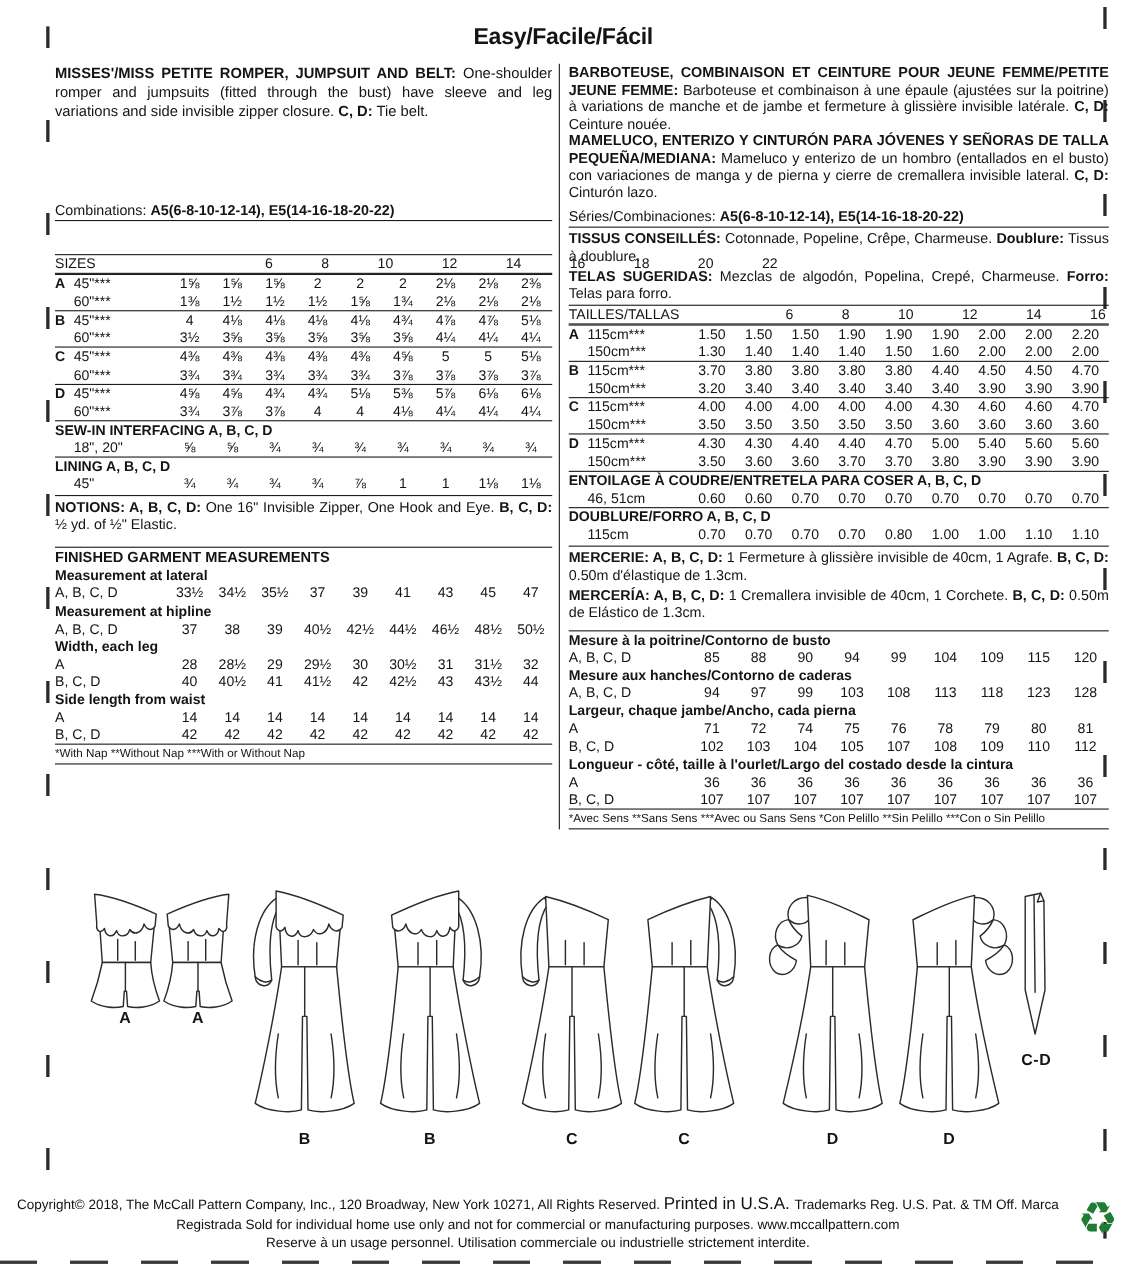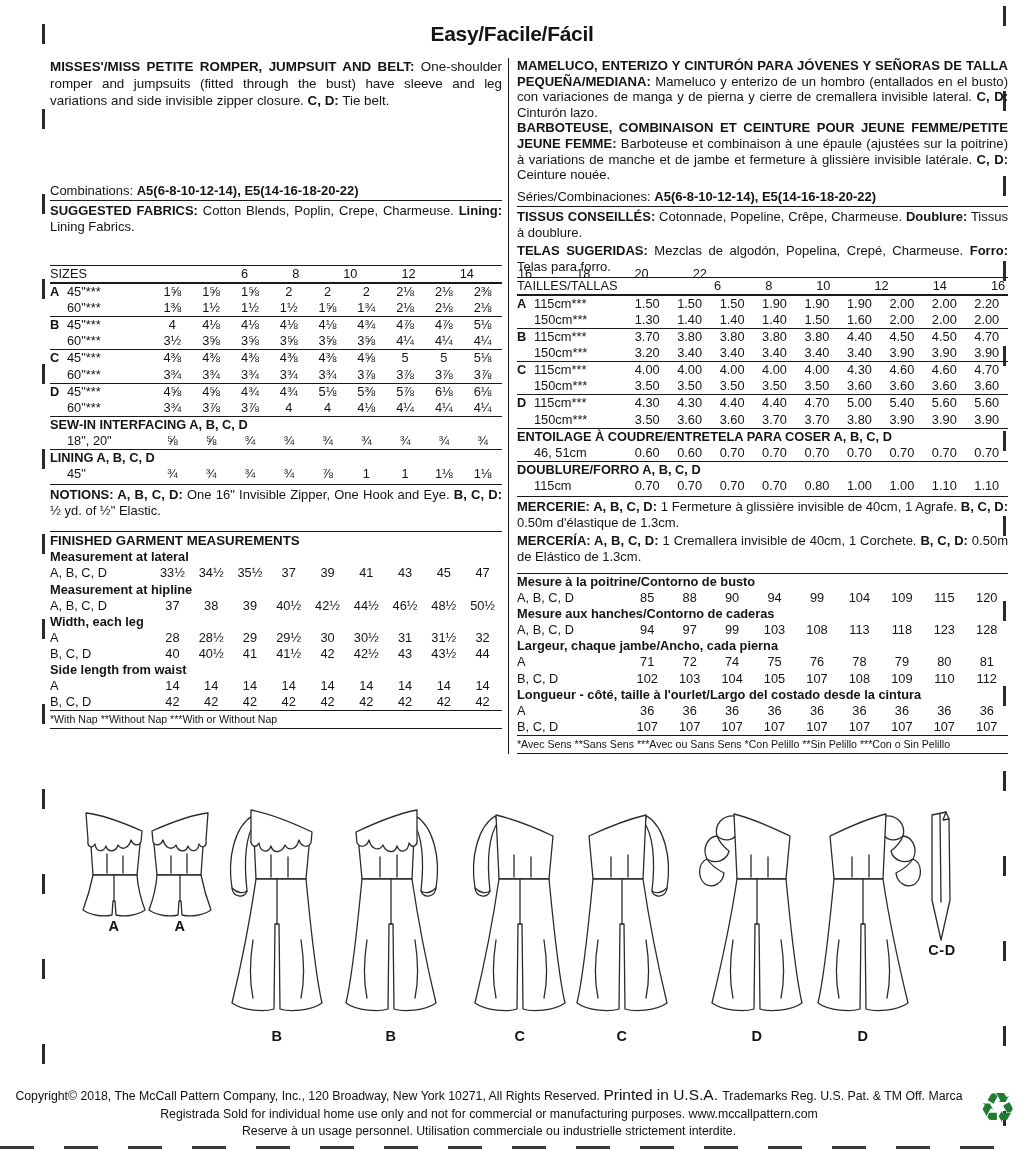--- a/index.html
+++ b/index.html
@@ -74,21 +74,20 @@
 
   <div class="header-title">Easy/Facile/Fácil</div>
 
   <div class="columns">
 
     <div class="col-left">
       <div class="idrow">
         <div class="para desc-en"><span style="font-weight: bold;">MISSES'/MISS PETITE ROMPER, JUMPSUIT AND BELT: </span><span>One-shoulder romper and jumpsuits (fitted through the bust) have sleeve and leg variations and side invisible zipper closure. </span><span style="font-weight: bold;">C, D:</span><span> Tie belt.</span></div>
       </div>
       <div class="block-combos"><span>Combinations: </span><span style="font-weight: bold;">A5(6-8-10-12-14), E5(14-16-18-20-22)</span></div>
-      <div class="para block-fabrics"><span style="font-weight: bold;">SUGGESTED FABRICS: </span><span>Cotton Blends, Poplin, Crepe, Charmeuse. </span><span style="font-weight: bold;">Lining:</span><span> Lining Fabrics.</span></div>
       <div class="ytable">
           <div class="trow hdr">
             <span class="c label sp2">SIZES</span>
             <span class="c val">6</span>
             <span class="c val">8</span>
             <span class="c val">10</span>
             <span class="c val">12</span>
             <span class="c val">14</span>
             <span class="c val">16</span>
             <span class="c val">18</span>
@@ -305,22 +304,22 @@
             <span class="c val">42</span>
             <span class="c val">42</span>
             <span class="c val">42</span>
             <span class="c val">42</span>
           </div>
           <div class="trow foot rule">*With Nap **Without Nap ***With or Without Nap</div>
         </div>
     </div>
 
     <div class="col-right">
+      <div class="para desc-i18n"><span style="font-weight: bold;">BARBOTEUSE, COMBINAISON ET CEINTURE POUR JEUNE FEMME/PETITE JEUNE FEMME: </span><span>Barboteuse et combinaison à une épaule (ajustées sur la poitrine) à variations de manche et de jambe et fermeture à glissière invisible latérale. </span><span style="font-weight: bold;">C, D:</span><span> Ceinture nouée.</span></div>
       <div class="para desc-i18n"><span style="font-weight: bold;">MAMELUCO, ENTERIZO Y CINTURÓN PARA JÓVENES Y SEÑORAS DE TALLA PEQUEÑA/MEDIANA: </span><span>Mameluco y enterizo de un hombro (entallados en el busto) con variaciones de manga y de pierna y cierre de cremallera invisible lateral. </span><span style="font-weight: bold;">C, D:</span><span> Cinturón lazo.</span></div>
-      <div class="para desc-i18n"><span style="font-weight: bold;">BARBOTEUSE, COMBINAISON ET CEINTURE POUR JEUNE FEMME/PETITE JEUNE FEMME: </span><span>Barboteuse et combinaison à une épaule (ajustées sur la poitrine) à variations de manche et de jambe et fermeture à glissière invisible latérale. </span><span style="font-weight: bold;">C, D:</span><span> Ceinture nouée.</span></div>
       <div class="block-combos"><span>Séries/Combinaciones: </span><span style="font-weight: bold;">A5(6-8-10-12-14), E5(14-16-18-20-22)</span></div>
       <div class="para block-fabrics"><span style="font-weight: bold;">TISSUS CONSEILLÉS: </span><span>Cotonnade, Popeline, Crêpe, Charmeuse. </span><span style="font-weight: bold;">Doublure:</span><span> Tissus à doublure.</span></div>
       <div class="para block-fabrics"><span style="font-weight: bold;">TELAS SUGERIDAS: </span><span>Mezclas de algodón, Popelina, Crepé, Charmeuse. </span><span style="font-weight: bold;">Forro:</span><span> Telas para forro.</span></div>
       <div class="ytable">
           <div class="trow hdr">
             <span class="c label sp2">TAILLES/TALLAS</span>
             <span class="c val">6</span>
             <span class="c val">8</span>
             <span class="c val">10</span>
             <span class="c val">12</span>
@@ -603,21 +602,21 @@
       <use href="#g-belt" transform="translate(940,0)"></use>
     </svg>
     <span class="figlabel" style="left:114px;top:166px;">A</span>
     <span class="figlabel" style="left:180px;top:166px;">A</span>
     <span class="figlabel" style="left:277px;top:276px;">B</span>
     <span class="figlabel" style="left:391px;top:276px;">B</span>
     <span class="figlabel" style="left:520px;top:276px;">C</span>
     <span class="figlabel" style="left:622px;top:276px;">C</span>
     <span class="figlabel" style="left:757px;top:276px;">D</span>
     <span class="figlabel" style="left:863px;top:276px;">D</span>
-    <span class="figlabel" style="left:942px;top:190px;">C-D</span>
+    <span class="figlabel" style="left:942px;top:204px;">C-D</span>
   </div>
 
   <div id="footer">
     <div><span>Copyright© 2018, The McCall Pattern Company, Inc., 120 Broadway, New York 10271, All Rights Reserved. </span><span class="lg">Printed in U.S.A. </span><span>Trademarks Reg. U.S. Pat. &amp; TM Off. Marca</span></div>
     <div><span>Registrada  Sold for individual home use only and not for commercial or manufacturing purposes. www.mccallpattern.com</span></div>
     <div><span>Reserve à un usage personnel. Utilisation commerciale ou industrielle strictement interdite.</span></div>
   </div>
   <div id="recycle">♻</div>
 
 </div>

